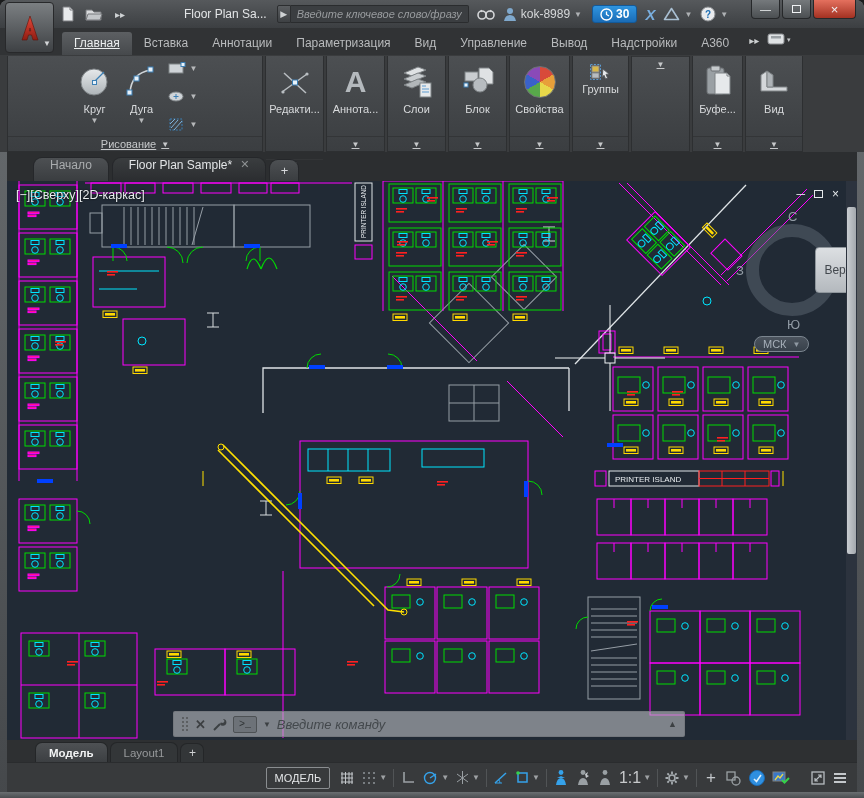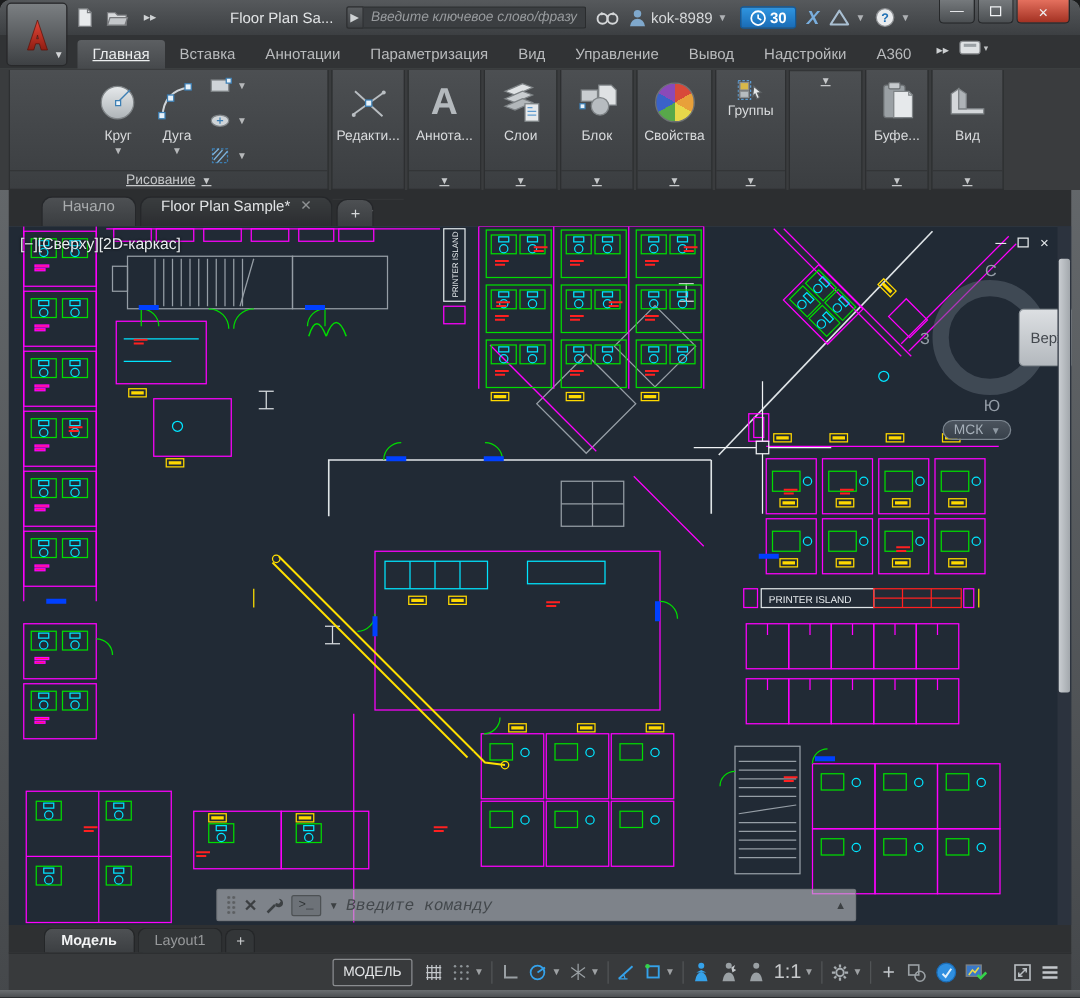--- a/index.html
+++ b/index.html
@@ -73,21 +73,21 @@
   
   .vscroll{position:absolute;right:0;top:0;bottom:0;width:11px;background:#2c333e;z-index:3;}
   .vthumb{position:absolute;left:1px;right:1px;top:26px;height:62%;border-radius:2px;background:linear-gradient(90deg,#c9cdd1,#a3a8ad);}
   
   .cmdbar{position:absolute;left:166px;top:530px;width:512px;height:26px;z-index:4;display:flex;align-items:center;gap:6px;
           background:rgba(189,192,195,.60);border:1px solid rgba(110,114,118,.6);border-radius:2px;padding:0 7px;}
   .grip{width:8px;height:16px;background:radial-gradient(circle,#5c5f62 1px,transparent 1.3px);background-size:4px 4px;}
   .cmdx{color:#3c3f42;font-size:13px;font-weight:bold;}
   .cmdbox{width:24px;height:17px;border:1px solid #4d5154;background:rgba(60,64,67,.25);border-radius:2px;
           color:#2f3335;font-size:10px;display:flex;align-items:center;justify-content:center;font-family:"Liberation Mono",monospace;}
-  .cmdtext{color:#43484c;font-size:13px;font-style:italic;font-family:Liberation Mono, monospace;}
+  .cmdtext{color:#43484c;font-size:13px;font-style:italic;font-family:Liberation Sans, sans-serif;}
   .cmdup{margin-left:auto;color:#3c4043;font-size:9px;}
   
   .layouts{height:22px;background:#2e3032;display:flex;align-items:flex-end;padding-left:28px;}
   .ltab{height:20px;padding:0 13px;margin-right:2px;border-radius:7px 7px 0 0;font-size:11.5px;display:flex;align-items:center;
         background:#333638;color:#97999b;border:1px solid #242628;border-bottom:none;}
   .ltab.active{background:linear-gradient(#4e5154,#3c3f42);color:#f2f3f4;font-weight:bold;}
   .ltabplus{width:24px;height:19px;border-radius:7px 7px 0 0;background:#333638;border:1px solid #242628;border-bottom:none;
             color:#cfd1d3;display:flex;align-items:center;justify-content:center;font-size:12px;}
   
   .statusbar{height:30px;background:#383a3c;border-top:1px solid #2a2c2e;display:flex;align-items:center;padding-right:6px;}

